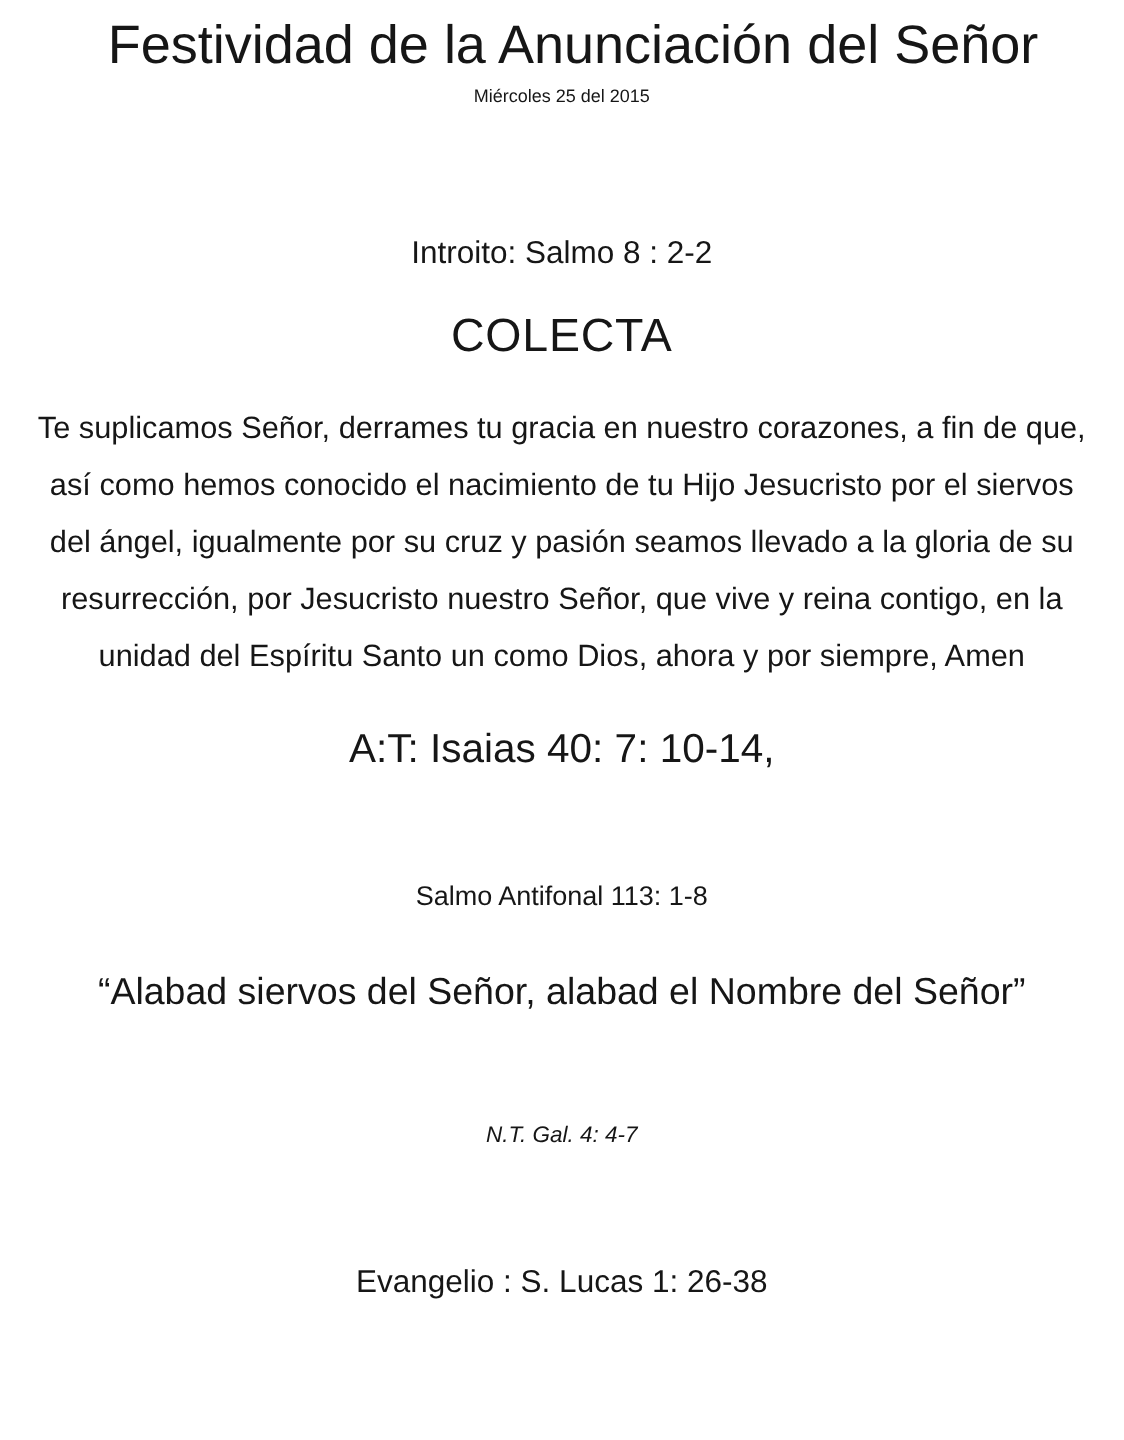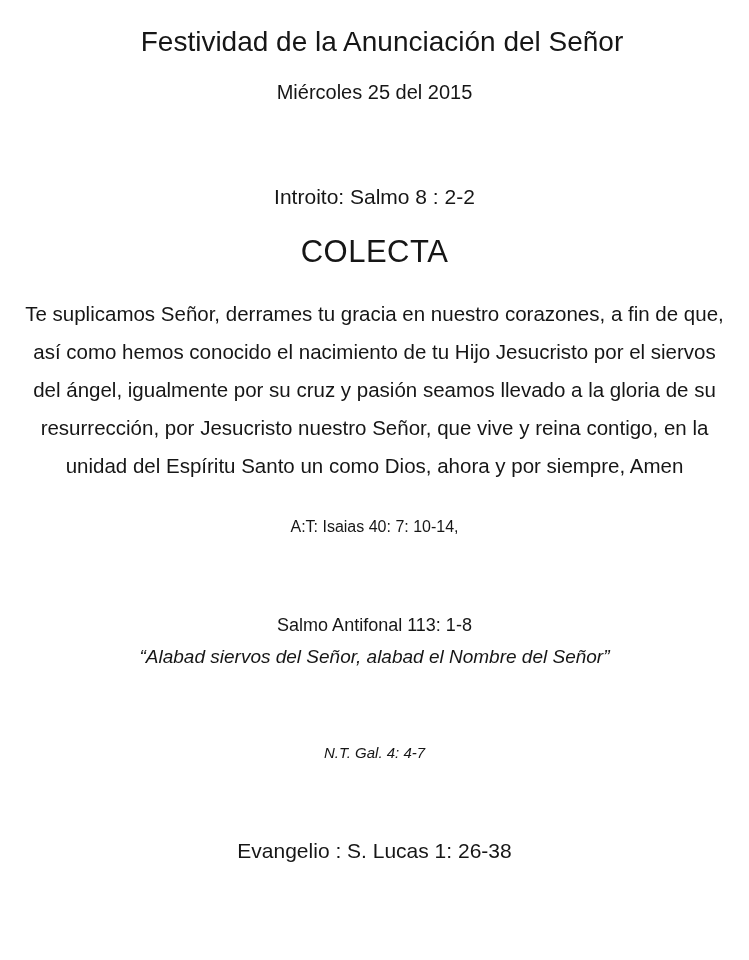--- a/index.html
+++ b/index.html
@@ -12,29 +12,29 @@
     width: 749px;
     height: 960px;
     background: #ffffff;
     font-family: "Liberation Sans", sans-serif;
     color: #161616;
     text-align: center;
     overflow: hidden;
   }
   .doc-title {
     padding-top: 13px;
-    font-size: 28px;
+    font-size: 36px;
     line-height: 34px;
     font-weight: normal;
-    margin: 12px;
+    margin: 0;
     padding-left: 15px;
   }
   .doc-date {
-    margin-top: 24px;
-    font-size: 20px;
+    margin-top: 8px;
+    font-size: 12px;
     line-height: 18px;
   }
   .introito {
     margin-top: 84px;
     font-size: 21px;
     line-height: 24px;
   }
   .colecta-heading {
     margin-top: 26px;
     font-size: 31px;
@@ -43,33 +43,32 @@
     letter-spacing: 0.5px;
   }
   .colecta-body {
     margin: 26px auto 0 auto;
     width: 715px;
     font-size: 20.5px;
     line-height: 38px;
   }
   .reading-at {
     margin-top: 30px;
-    font-size: 16px;
+    font-size: 27px;
     line-height: 24px;
   }
   .salmo {
     margin-top: 74px;
     font-size: 18px;
     line-height: 24px;
   }
   .antiphon {
-    margin-top: 8px;
-    font-size: 19px;
+    margin-top: 40px;
+    font-size: 25px;
     line-height: 24px;
-    font-style: italic;
   }
   .reading-nt {
     margin-top: 72px;
     font-size: 15px;
     line-height: 24px;
     font-style: italic;
   }
   .evangelio {
     margin-top: 74px;
     font-size: 21px;

